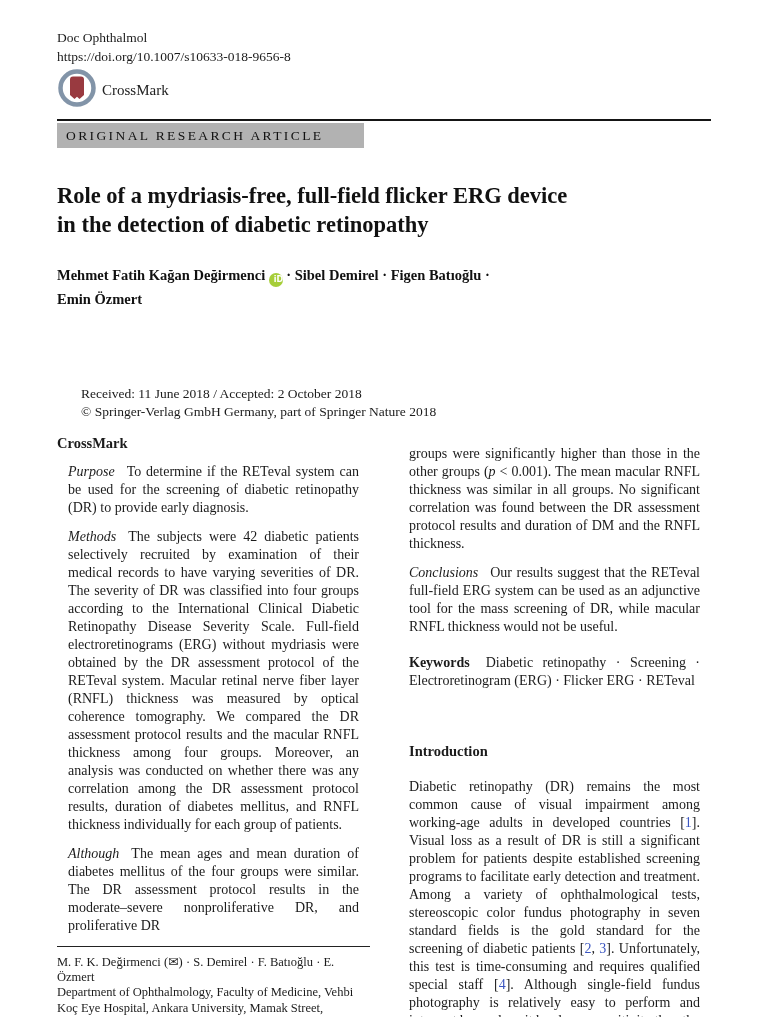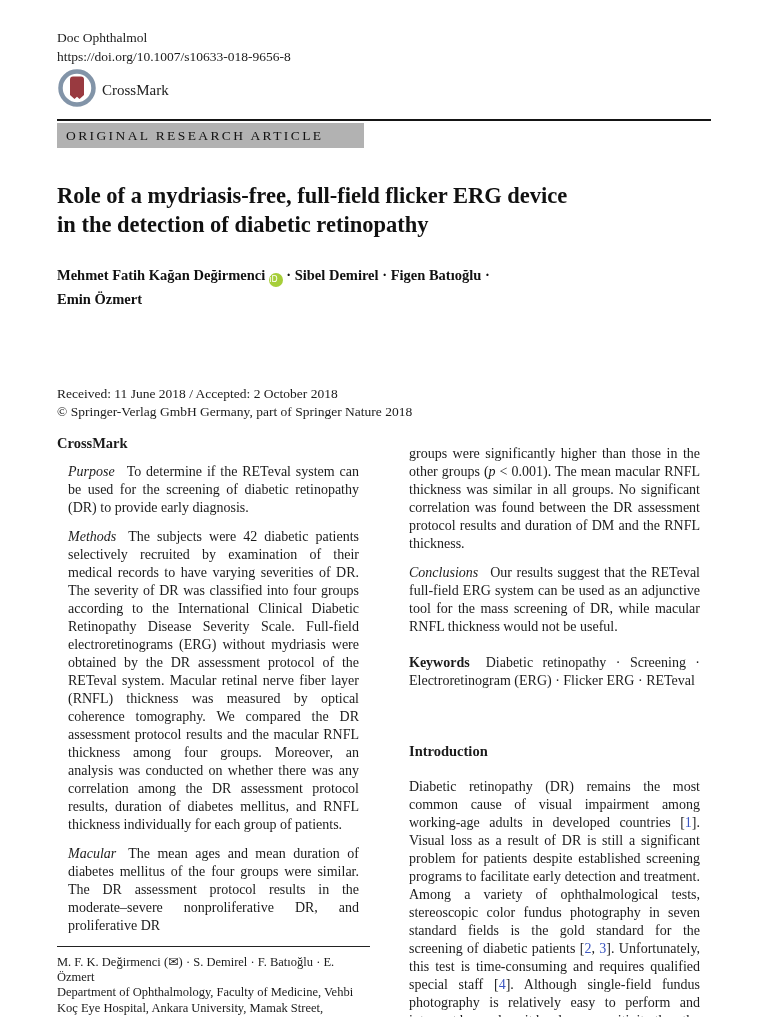--- a/index.html
+++ b/index.html
@@ -46,28 +46,28 @@
     line-height: 24px;
     color: #111;
   }
   .orcid {
     display: inline-block;
     width: 14px; height: 14px;
     border-radius: 50%;
     background: #a6ce39;
     color: #fff;
     font-family: "DejaVu Sans", sans-serif;
-    font-size: 8px; font-weight: normal;
-    text-align: left; line-height: 14px;
+    font-size: 8px; font-weight: bold;
+    text-align: right; line-height: 14px;
     vertical-align: -2px;
     margin: 0 3px 0 4px;
     cursor: pointer;
   }
   
-  .dates { margin-top: 74px; font-size: 13.5px; line-height: 17.5px; }
+  .dates { margin-top: 74px; font-size: 13.5px; line-height: 17.5px; margin-left: 24px; }
   
   .cols { display: flex; gap: 28px; margin-top: 14px; }
   .col { width: 313px; font-size: 14px; line-height: 18px; text-align: justify; }
   .col-left { height: 560px; display: flex; flex-direction: column; }
   .col p { margin: 11px; }
   .sec-heading { font-weight: bold; font-size: 14.5px; }
   .lbl { font-style: italic; padding-right: 12px; }
   .blbl { font-weight: bold; padding-right: 16px; }
   .kw { margin-top: 18px !important; }
   .intro-heading { margin-top: 52px !important; }
@@ -141,21 +141,21 @@
     <div>© Springer-Verlag GmbH Germany, part of Springer Nature 2018</div>
   </div>
 
   <div class="cols">
 
     <div class="col col-left">
       <div>
         <div class="sec-heading">CrossMark</div>
         <p><span class="lbl">Purpose</span><span>To determine if the RETeval system can be used for the screening of diabetic retinopathy (DR) to provide early diagnosis.</span></p>
         <p><span class="lbl">Methods</span><span>The subjects were 42 diabetic patients selectively recruited by examination of their medical records to have varying severities of DR. The severity of DR was classified into four groups according to the International Clinical Diabetic Retinopathy Disease Severity Scale. Full-field electroretinograms (ERG) without mydriasis were obtained by the DR assessment protocol of the RETeval system. Macular retinal nerve fiber layer (RNFL) thickness was measured by optical coherence tomography. We compared the DR assessment protocol results and the macular RNFL thickness among four groups. Moreover, an analysis was conducted on whether there was any correlation among the DR assessment protocol results, duration of diabetes mellitus, and RNFL thickness individually for each group of patients.</span></p>
-        <p><span class="lbl">Macular</span><span>The mean ages and mean duration of diabetes mellitus of the four groups were similar. The DR assessment protocol results in the moderate–severe nonproliferative DR, and proliferative DR</span></p>
+        <p><span class="lbl">Although</span><span>The mean ages and mean duration of diabetes mellitus of the four groups were similar. The DR assessment protocol results in the moderate–severe nonproliferative DR, and proliferative DR</span></p>
       </div>
 
       <div class="footnote">
         <div>M. F. K. Değirmenci (✉) · S. Demirel · F. Batıoğlu · E. Özmert</div>
         <div>Department of Ophthalmology, Faculty of Medicine, Vehbi Koç Eye Hospital, Ankara University, Mamak Street, Dikimevi, Ankara, Turkey</div>
         <div>e-mail: mfkdegirmenci@ankara.edu.tr</div>
       </div>
     </div>
 
     <div class="col">

